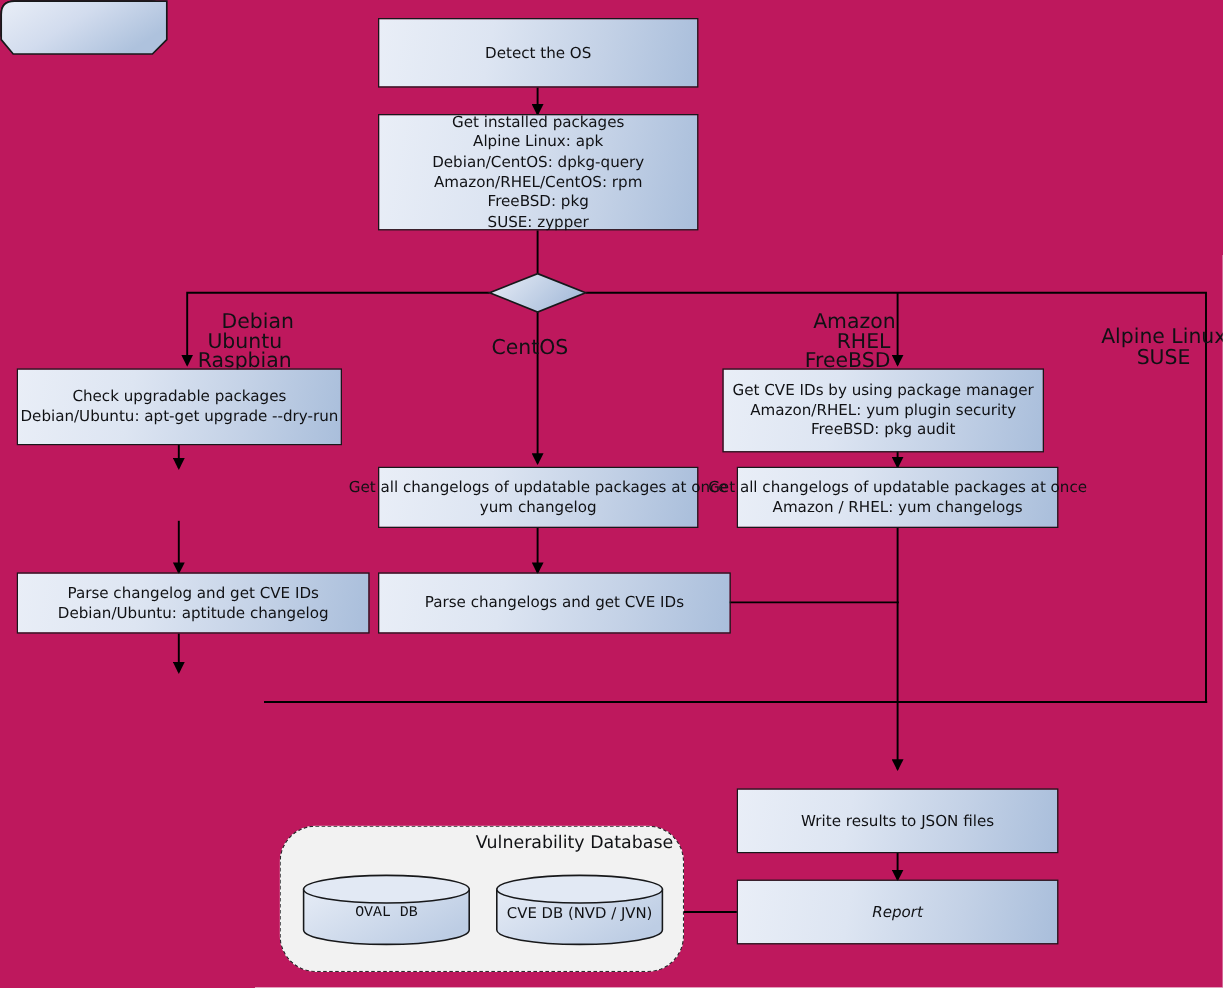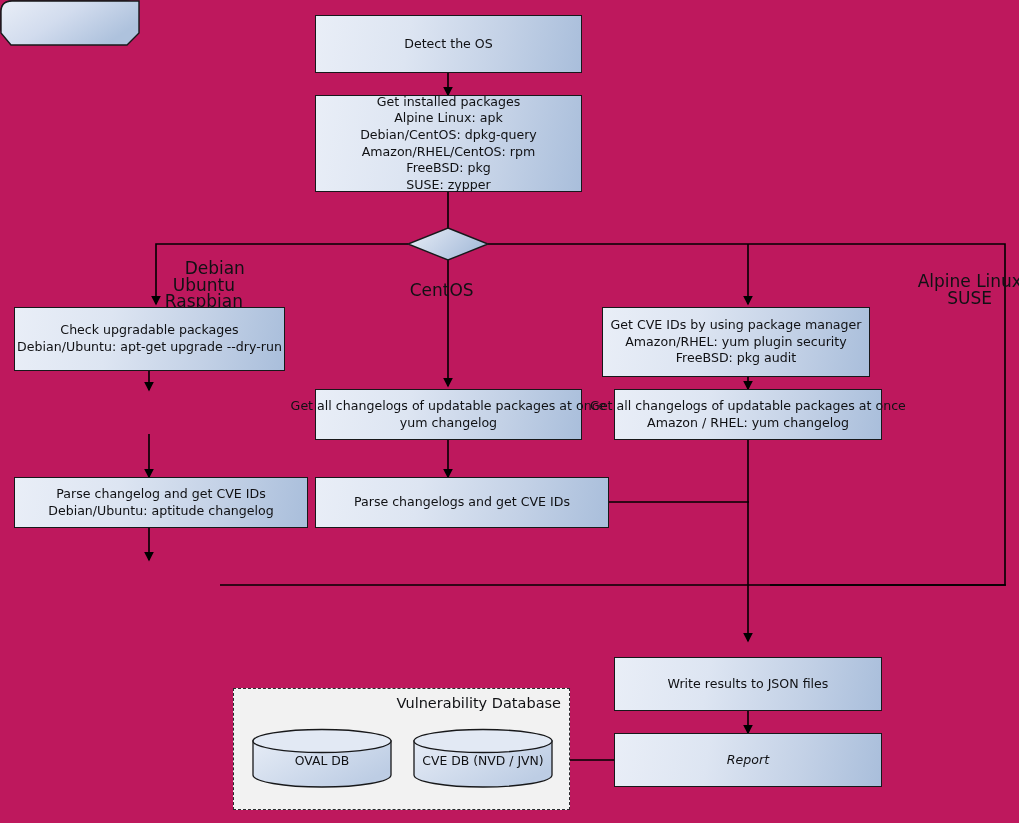--- a/index.html
+++ b/index.html
@@ -179,20 +179,23 @@
     <span class="txt">Amazon/RHEL/CentOS: rpm</span>
     <span class="txt">FreeBSD: pkg</span>
     <span class="txt">SUSE: zypper</span>
   </div>
 
   <div class="edge-label" style="left:163px; top:244px; text-align:center;">
     <span>Debian<br>Ubuntu<br>Raspbian</span>
   </div>
   <div class="edge-label" style="left:388px; top:266px; text-align:right; width:52px;">
     <span>CentOS</span>
+  </div>
+  <div class="edge-label" style="left:656px; top:244px; width:86px; text-align:right;">
+    <span>Amazon<br>RHEL<br>FreeBSD</span>
   </div>
   <div class="edge-label" style="left:896px; top:257px; width:96px; text-align:right;">
     <span>Alpine Linux<br>SUSE</span>
   </div>
 
   <div class="node" style="left:14px; top:307px; width:271px; height:64px; flex-direction:column;">
     <span class="txt">Check upgradable packages</span>
     <span class="txt">Debian/Ubuntu: apt-get upgrade --dry-run</span>
   </div>
 
@@ -244,35 +247,35 @@
   </div>
 
   <div class="node" style="left:602px; top:307px; width:268px; height:70px; flex-direction:column;">
     <span class="txt">Get CVE IDs by using package manager</span>
     <span class="txt">Amazon/RHEL: yum plugin security</span>
     <span class="txt">FreeBSD: pkg audit</span>
   </div>
 
   <div class="node overflow" style="left:614px; top:389px; width:268px; height:51px;">
     <span class="txt" style="top:8px;">Get all changelogs of updatable packages at once</span>
-    <span class="txt" style="top:25px;">Amazon / RHEL: yum changelog</span>
+    <span class="txt" style="top:25px;">Amazon / RHEL: yum changelogs</span>
   </div>
 
   <div class="node" style="left:614px; top:641px; width:268px; height:54px;margin-top:16px;">
     <span class="txt">Write results to JSON files</span>
   </div>
 
   <div class="node" style="left:614px; top:733px; width:268px; height:54px;font-style:italic;">
     <span class="txt">Report</span>
   </div>
 
-  <div class="vdb-group" style="left:233px; top:688px; width:337px; height:122px;">
+  <div class="vdb-group" style="left:233px; top:688px; width:337px; height:122px;border-radius:30px;">
     <div class="vdb-title">Vulnerability Database</div>
 
-    <div class="cyl" style="left:18px; top:40px; width:140px; height:58px;">
+    <div class="cyl" style="left:18px; top:40px; width:140px; height:58px;font-family:Liberation Mono, monospace;">
       <svg class="shape-svg" width="140" height="58" viewBox="0 0 140 58">
         <defs>
           <linearGradient id="cg1" x1="0" y1="0" x2="1" y2="0.6">
             <stop offset="0" stop-color="#e6ecf6"></stop>
             <stop offset="1" stop-color="#bdcde4"></stop>
           </linearGradient>
         </defs>
         <path d="M 1 12 L 1 46 A 69 12 0 0 0 139 46 L 139 12 Z" fill="url(#cg1)" stroke="#17181a" stroke-width="1.3"></path>
         <ellipse cx="70" cy="12" rx="69" ry="11.5" fill="#e2e9f4" stroke="#17181a" stroke-width="1.3"></ellipse>
       </svg>

